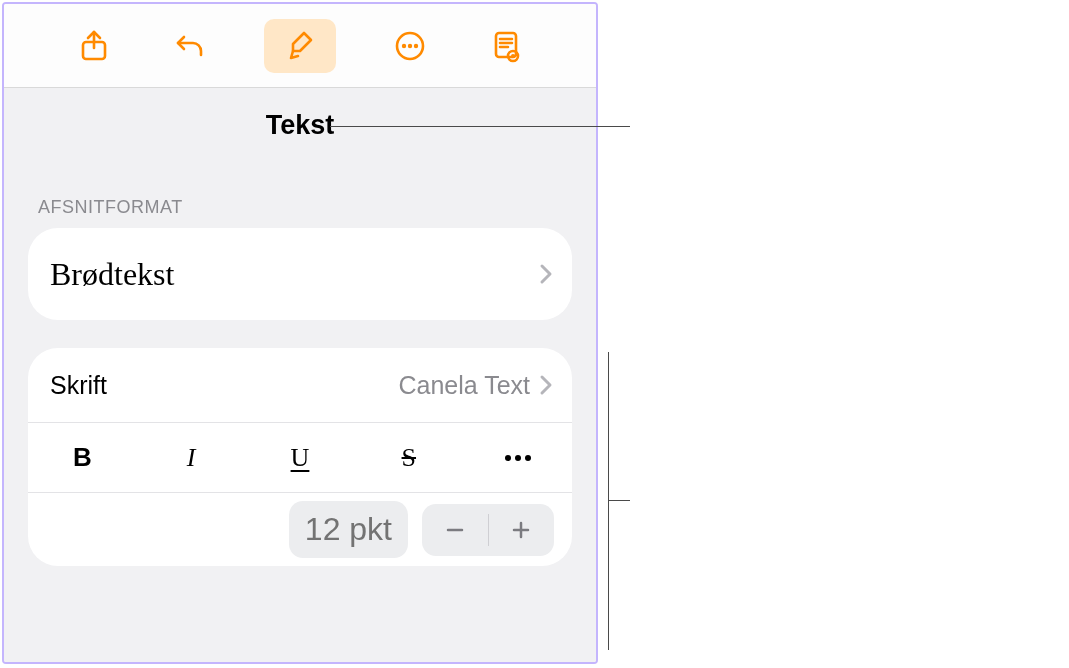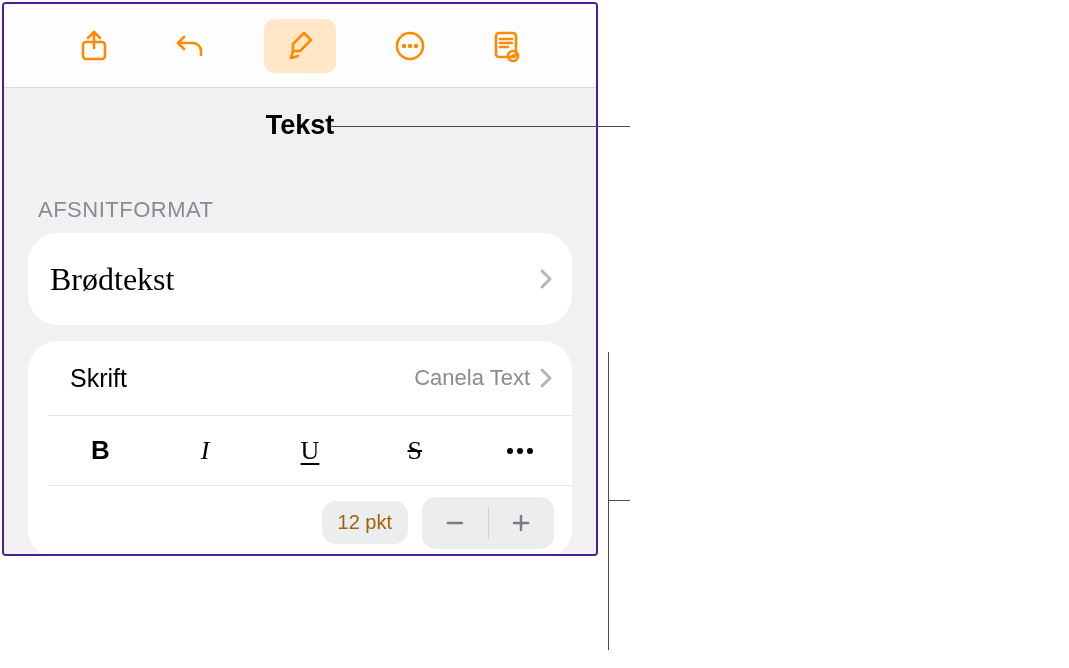--- a/index.html
+++ b/index.html
@@ -12,22 +12,22 @@
   .stage {
     position: relative;
     width: 1069px;
     height: 668px;
   }
   .panel {
     position: absolute;
     left: 2px;
     top: 2px;
     width: 596px;
-    height: 554px;
-    border: 2px solid #4c1d95;
+    height: 662px;
+    border: 2px solid #c4b5fd;
     border-radius: 4px;
     overflow: hidden;
     background: #fff;
   }
 
   
   .toolbar {
     height: 84px;
     display: flex;
     align-items: center;
@@ -73,50 +73,50 @@
 
   
   .content {
     background: #f1f1f3;
     height: calc(100% - 84px);
   }
 
   
   .sec-label {
     padding: 46px 34px 10px;
-    font-size: 22px;
+    font-size: 18px;
     letter-spacing: 0.5px;
     color: #8a8a8f;
     text-transform: uppercase;
   }
 
   
   .card {
     margin: 0 24px;
     background: #fff;
     border-radius: 30px;
     overflow: hidden;
   }
-  .card + .card { margin-top: 16px; padding-left: 20px; }
+  .card + .card { margin-top: 28px; }
 
   .row {
     display: flex;
     align-items: center;
     height: 74px;
     padding: 0 18px 0 22px;
     font-size: 25px;
   }
   .card .row + .row,
   .card .stylebar + .row,
   .card .row + .stylebar { border-top: 1px solid #e3e3e6; }
 
   .row.tall { height: 92px; }
   .row .label { flex: 0 0 auto; }
   .row .spacer { flex: 1 1 auto; }
-  .row .value { color: #8a8a8f; font-size: 22px; }
+  .row .value { color: #8a8a8f; font-size: 25px; }
   .row .chev {
     margin-left: 8px;
     display: inline-flex;
   }
   .chev svg {
     width: 16px; height: 24px;
     stroke: #b5b5ba; fill: none; stroke-width: 3; stroke-linecap: round; stroke-linejoin: round;
   }
 
   .serif { font-family: Georgia, "Times New Roman", serif; font-size: 32px; }
@@ -141,22 +141,22 @@
   .sbtn.under { text-decoration: underline; text-underline-offset: 4px; }
   .sbtn.strike { text-decoration: line-through; }
   .sbtn.more svg { width: 30px; height: 10px; }
   .sbtn.more svg circle { fill: #000; }
 
   
   .sizepill {
     background: #ecedef;
     border-radius: 14px;
     padding: 10px 16px;
-    font-size: 20px;
-    color: #a16207;
+    font-size: 32px;
+    color: #737373;
     margin-right: 14px;
     white-space: nowrap;
   }
   .stepper {
     display: flex;
     background: #ecedef;
     border-radius: 14px;
     overflow: hidden;
     height: 52px;
     width: 132px;

